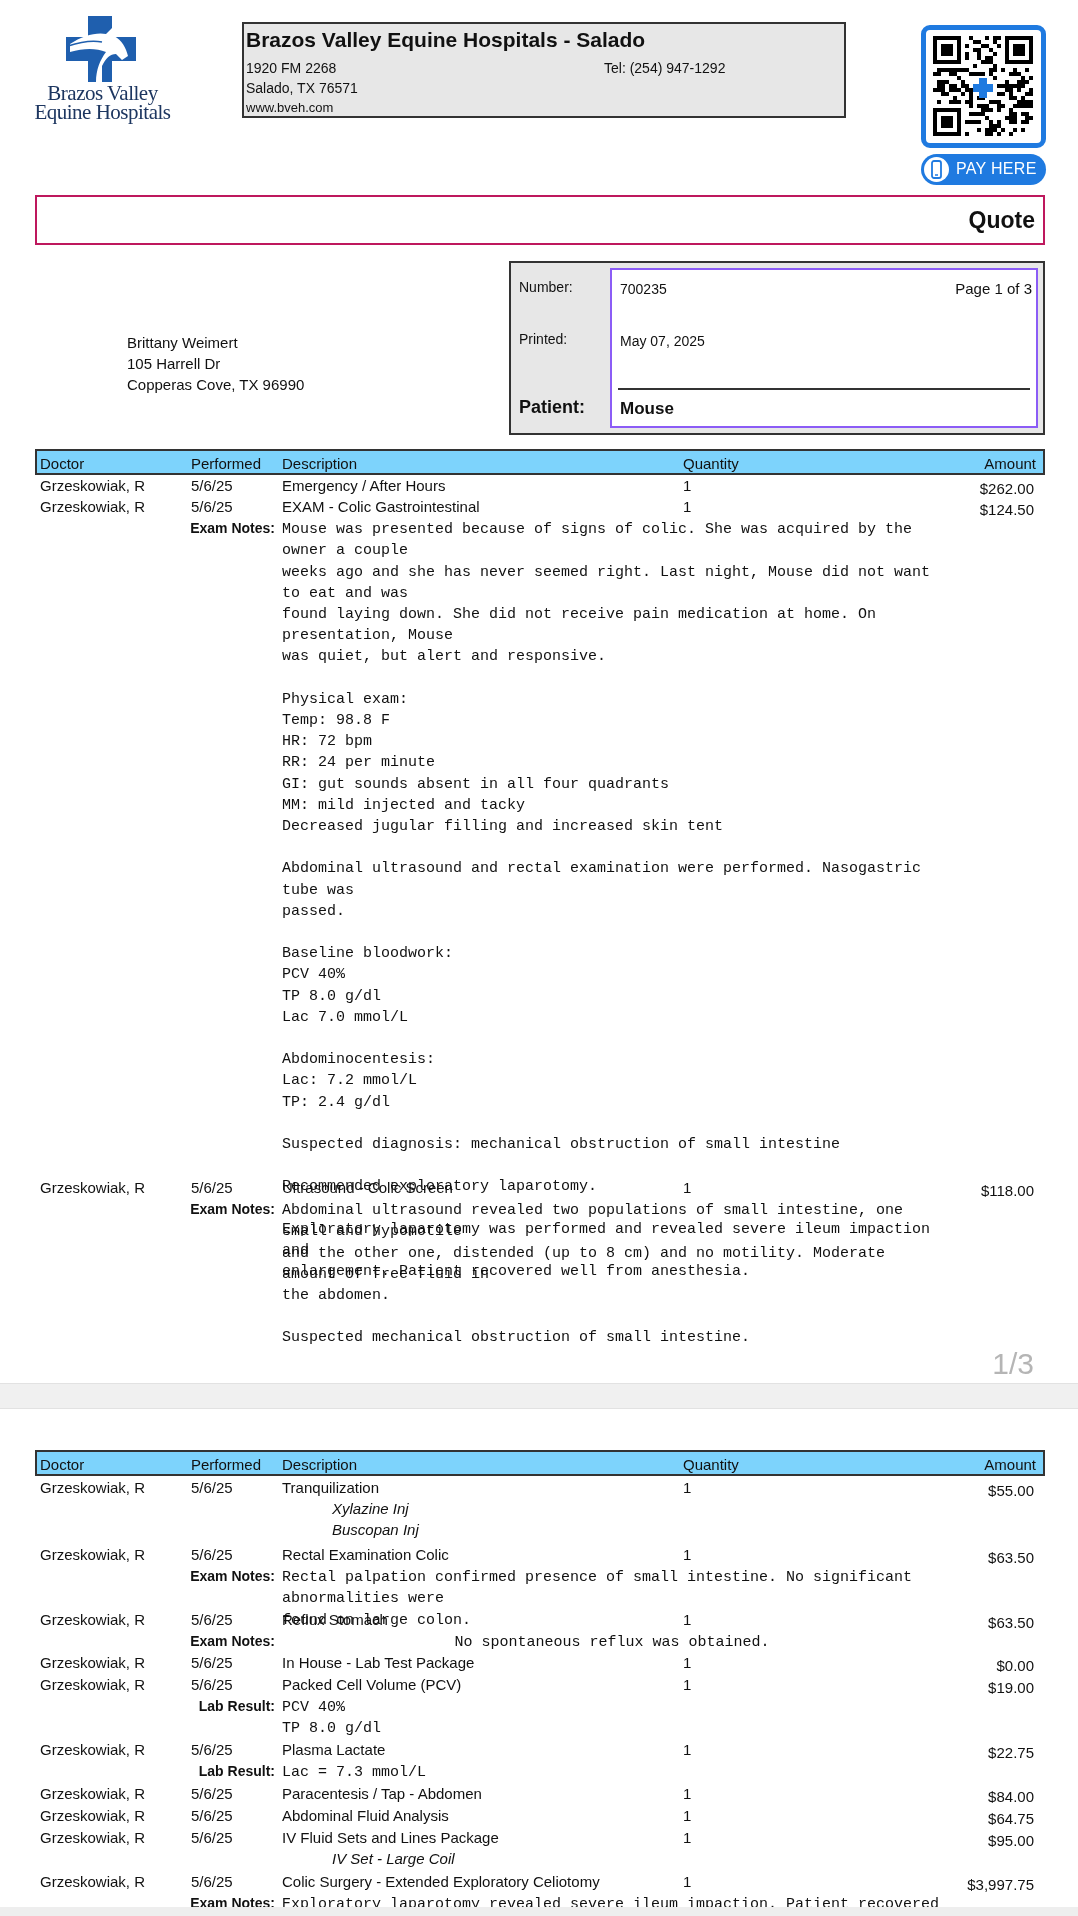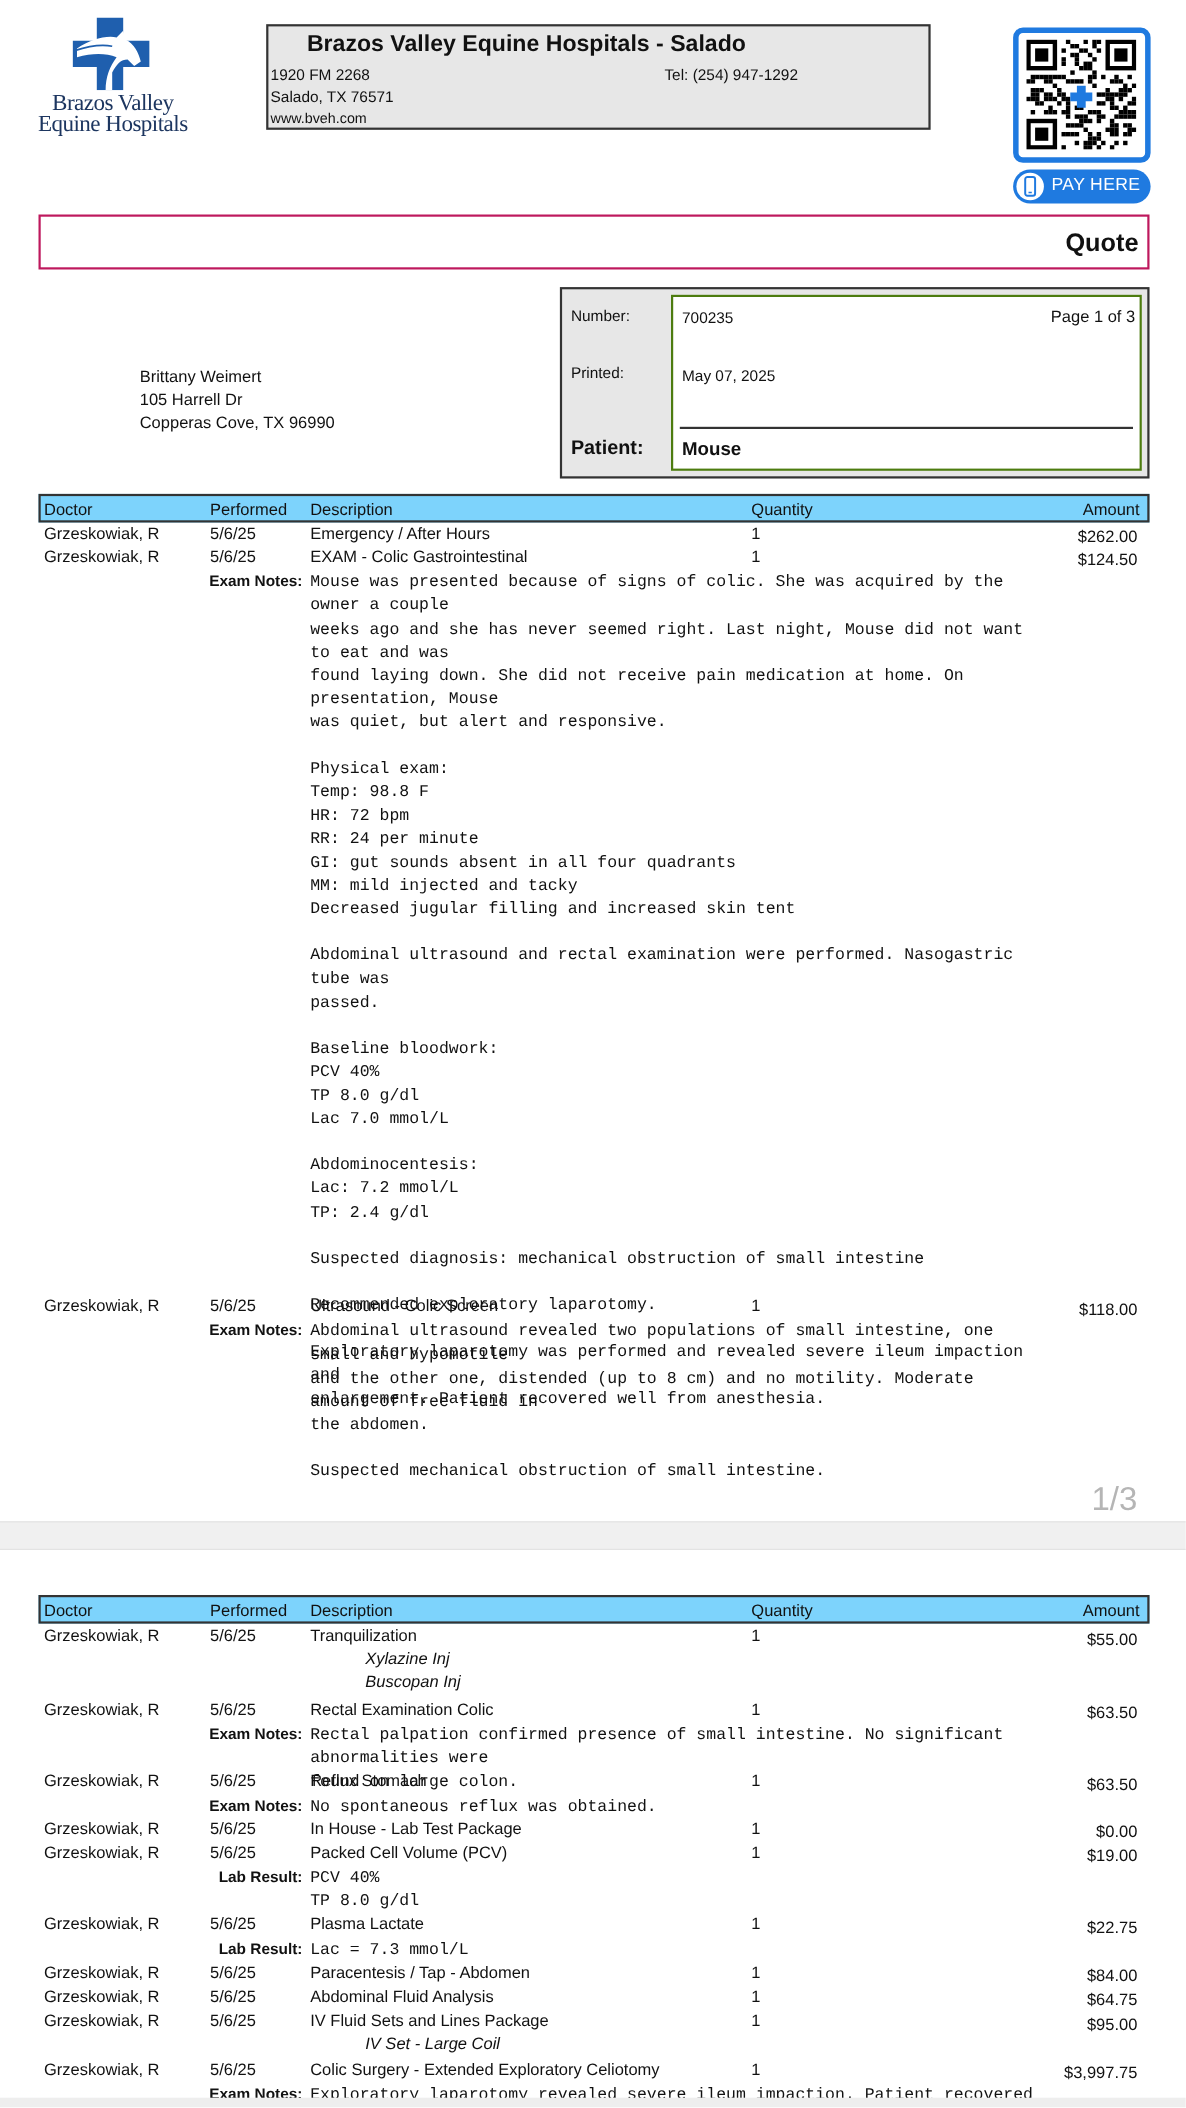--- a/index.html
+++ b/index.html
@@ -5,21 +5,21 @@
   html, body { margin: 0; padding: 0; background: #ffffff; }
   body { width: 1078px; height: 1916px; position: relative; overflow: hidden;
          font-family: "Liberation Sans", sans-serif; color: #111; }
   .abs { position: absolute; }
   .logo-text { left: 20px; top: 84px; width: 165px; text-align: center;
                font-family: "Liberation Serif", serif; color: #1d3660; font-size: 21px; line-height: 19px; letter-spacing: -0.5px; }
 
   
   .clinic-box { left: 242px; top: 22px; width: 604px; height: 96px; background: #e7e7e7;
                 border: 2px solid #333; box-sizing: border-box; }
-  .clinic-name { left: 2px; top: 4px; font-size: 21px; font-weight: bold; margin-left: 33px; }
+  .clinic-name { left: 2px; top: 4px; font-size: 21px; font-weight: bold; }
   .clinic-line { font-size: 14px; left: 2px; }
   .clinic-tel { font-size: 14px; left: 360px; top: 36px; }
 
   
   .qr-frame { left: 921px; top: 25px; width: 125px; height: 123px; border: 5px solid #1f7ae0;
               border-radius: 9px; box-sizing: border-box; background: #fff; }
   .pay-here { left: 921px; top: 154px; width: 125px; height: 31px; background: #1f7ae0;
               border-radius: 16px; color: #fff; font-size: 16px; box-sizing: border-box; cursor: pointer; }
   .pay-icon { left: 3px; top: 3px; width: 25px; height: 25px; border-radius: 50%; background: #fff; }
   .pay-label { left: 35px; top: 6px; letter-spacing: 0.3px; }
@@ -28,21 +28,21 @@
   .quote-box { left: 35px; top: 195px; width: 1010px; height: 50px; border: 2px solid #be185d; box-sizing: border-box; }
   .quote-title { right: 8px; top: 10px; font-size: 23px; font-weight: bold; }
 
   
   .client { left: 127px; top: 332px; font-size: 15px; line-height: 21px; }
 
   
   .info-box { left: 509px; top: 261px; width: 536px; height: 174px; background: #e7e7e7;
               border: 2px solid #333; box-sizing: border-box; }
   .info-inner { left: 99px; top: 5px; width: 428px; height: 160px; background: #fff;
-                border: 2px solid #4d7c0f; box-sizing: border-box; }
+                border: 2px solid #8b5cf6; box-sizing: border-box; }
   .info-label { left: 8px; font-size: 14px; }
   .info-label.bold { font-size: 18px; font-weight: bold; }
   .info-val { left: 8px; font-size: 14px; }
   .info-sep { left: 6px; top: 118px; width: 412px; height: 0; border-top: 2px solid #333; }
 
   
   .thead { left: 35px; width: 1010px; height: 26px; background: #7dd3fc; border: 2px solid #333;
            box-sizing: border-box; font-size: 15px; }
   .thead span { position: absolute; top: 4px; }
   .row { position: absolute; left: 0; width: 1078px; font-size: 15px; }
@@ -401,21 +401,21 @@
       <div class="note-text" style="top: 21.2px;">Rectal palpation confirmed presence of small intestine. No significant abnormalities were
 found on large colon.</div>
     </div>
     <div class="row" style="top: 1611px;">
       <span class="c-doc">Grzeskowiak, R</span>
       <span class="c-date">5/6/25</span>
       <span class="c-desc">Reflux Stomach</span>
       <span class="c-qty">1</span>
       <span class="c-amt" style="top: 3px;">$63.50</span>
       <span class="note-label" style="top: 22.2px;">Exam Notes:</span>
-      <div class="note-text" style="top: 21.2px;">No spontaneous reflux was obtained.</div>
+      <div class="note-text" style="top: 21.2px; text-align: center;">No spontaneous reflux was obtained.</div>
     </div>
     <div class="row" style="top: 1654px;">
       <span class="c-doc">Grzeskowiak, R</span>
       <span class="c-date">5/6/25</span>
       <span class="c-desc">In House - Lab Test Package</span>
       <span class="c-qty">1</span>
       <span class="c-amt" style="top: 3px;">$0.00</span>
     </div>
     <div class="row" style="top: 1676px;">
       <span class="c-doc">Grzeskowiak, R</span>

